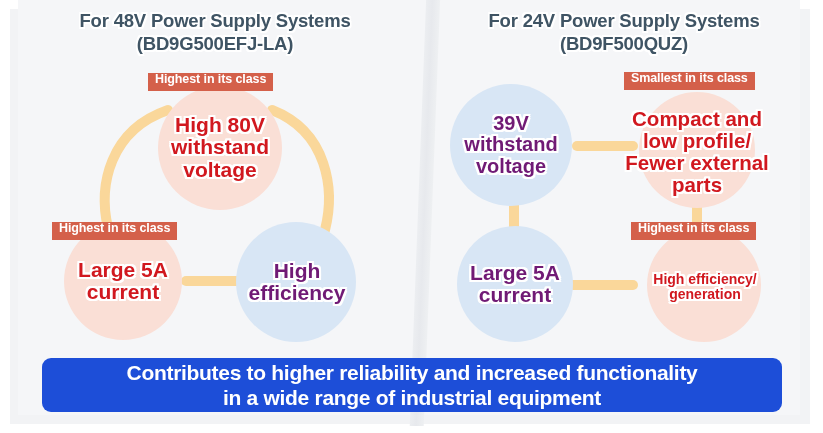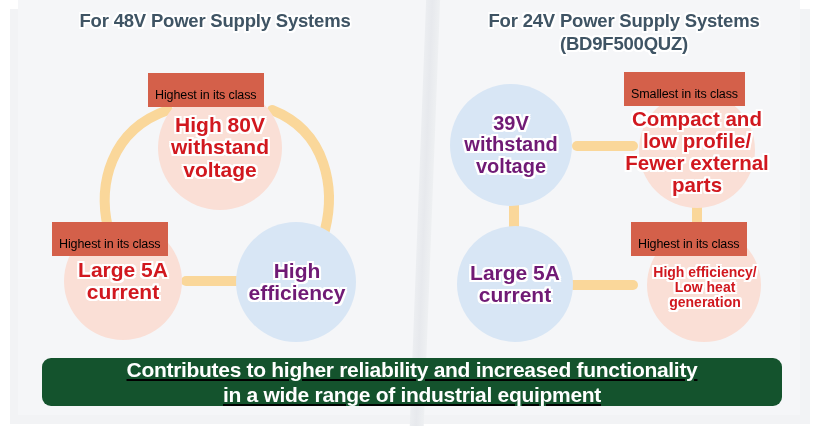--- a/index.html
+++ b/index.html
@@ -110,43 +110,42 @@
       -2px 0 0 #fff, 2px 0 0 #fff,
       0 -2px 0 #fff, 0 2px 0 #fff,
       -1px -2px 0 #fff, 1px -2px 0 #fff,
       -1px 2px 0 #fff, 1px 2px 0 #fff;
   }
 
   
   .badge {
     position: absolute;
     background: #d4604a;
-    color: #000000;
+    color: #ffffff;
     font-size: 12.5px;
-    font-weight: normal;
+    font-weight: bold;
     line-height: 1;
-    padding: 16px 7px 5px 7px;
+    padding: 0 7px 5px 7px;
     white-space: nowrap;
     letter-spacing: -0.1px;
   }
 
   
   .banner {
     position: absolute;
     left: 42px;
     top: 358px;
     width: 740px;
-    height: 48px;
-    background: #14532d;
+    height: 54px;
+    background: #1d4ed8;
     border-radius: 9px;
     display: flex;
     align-items: center;
     justify-content: center;
     box-sizing: border-box;
-    text-decoration: underline;
   }
   .banner-text {
     color: #ffffff;
     font-size: 21px;
     font-weight: bold;
     text-align: center;
     line-height: 25px;
     letter-spacing: -0.3px;
   }
   .banner-text .line2 { display: block; }
@@ -157,20 +156,21 @@
 <div id="stage">
 
   <div class="plate"></div>
   <div class="plate-inner"></div>
   <div class="divider"></div>
 
   <div class="panel left">
 
     <div class="panel-title">
       <span>For 48V Power Supply Systems</span>
+      <span class="line2">(BD9G500EFJ-LA)</span>
     </div>
 
     <svg class="links" viewBox="0 0 410 433" width="410" height="433">
 
       <path d="M 158,110 C 100,130 88,185 98,228" fill="none" stroke="#fad79a" stroke-width="10" stroke-linecap="round"></path>
 
       <path d="M 262,110 C 318,132 325,190 315,230" fill="none" stroke="#fad79a" stroke-width="10" stroke-linecap="round"></path>
 
       <path d="M 176,281 L 240,281" fill="none" stroke="#fad79a" stroke-width="10" stroke-linecap="round"></path>
     </svg>
@@ -233,21 +233,20 @@
 
     <div class="node blue" style="left:32px; top:226px; width:116px; height:116px;"></div>
     <div class="node-label blue" style="left:90px; top:284px; font-size:21px;">
       <div>Large 5A</div>
       <div>current</div>
     </div>
 
     <div class="node pink" style="left:222px; top:228px; width:114px; height:114px;"></div>
     <div class="node-label red" style="left:280px; top:287px; font-size:14px;">
       <div>High efficiency/</div>
-      <div>Low heat</div>
       <div>generation</div>
     </div>
     <div class="badge" style="left:206px; top:222px;">Highest in its class</div>
   </div>
 
   <div class="banner">
     <div class="banner-text">
       <span>Contributes to higher reliability and increased functionality</span>
       <span class="line2">in a wide range of industrial equipment</span>
     </div>

